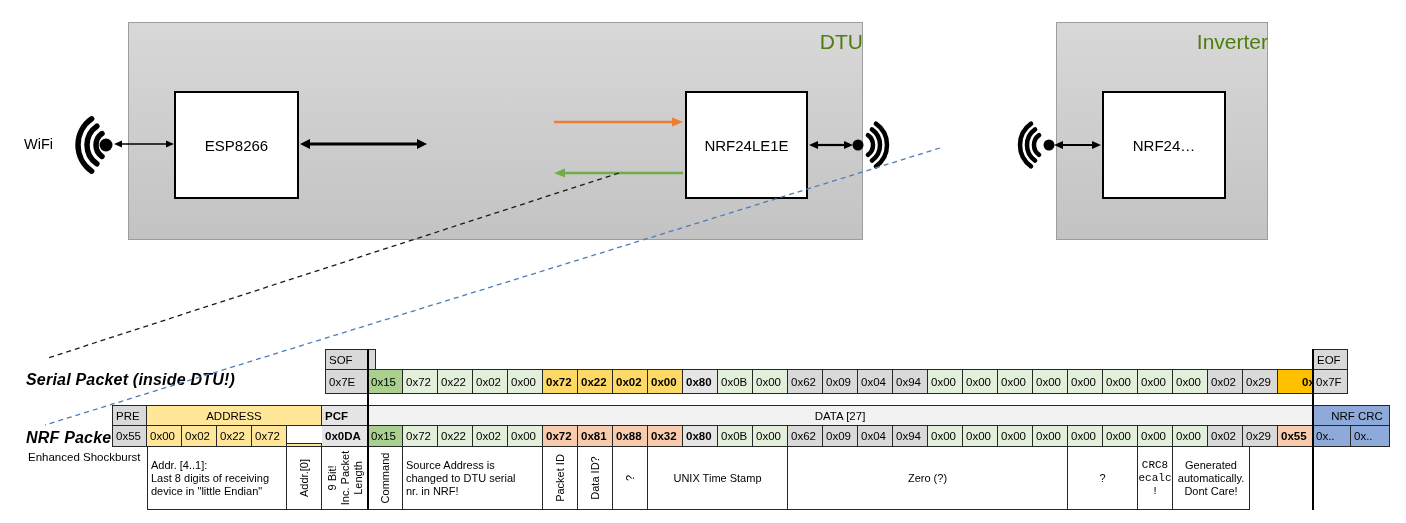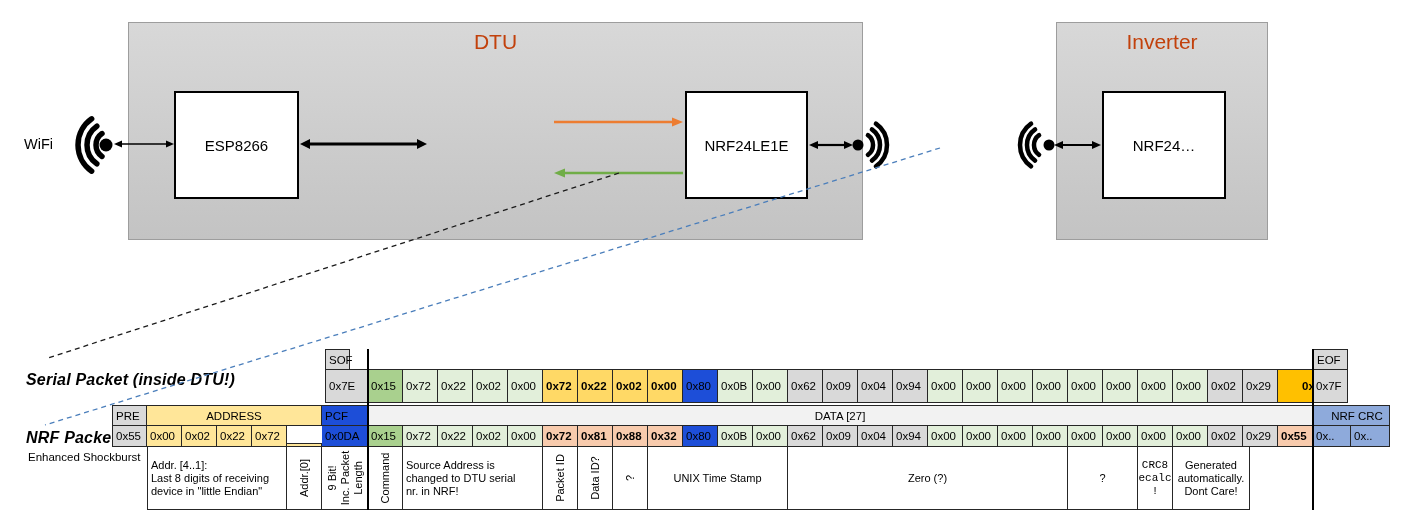--- a/index.html
+++ b/index.html
@@ -1,37 +1,37 @@
 <!DOCTYPE html>
 <html><head>
 <meta charset="utf-8">
 <style>
   html,body{margin:0;padding:0;background:#fff;}
   #canvas{position:relative;width:1406px;height:523px;background:#fff;overflow:hidden;
           font-family:"Liberation Sans",sans-serif;color:#000;}
   
   .graybox{position:absolute;background:linear-gradient(180deg,#d8d8d8,#c3c3c3);border:1px solid #9d9d9d;box-sizing:border-box;}
-  .gtitle{position:absolute;text-align:center;font-size:21px;color:#c2410c;}
+  .gtitle{position:absolute;text-align:right;font-size:21px;color:#4d7c0f;}
   .chip{position:absolute;background:#fff;border:2px solid #000;box-sizing:border-box;
         display:flex;align-items:center;justify-content:center;font-size:15px;}
   .wifilabel{position:absolute;font-size:14.5px;}
   #overlay{position:absolute;left:0;top:0;pointer-events:none;z-index:6;}
   
   .prow{position:absolute;display:flex;z-index:4;}
   .bc{box-sizing:border-box;height:100%;flex:0 0 auto;
       border-top:1px solid #262626;border-bottom:1px solid #262626;border-right:1px solid #262626;
       display:flex;align-items:center;font-size:11.5px;padding-left:3px;white-space:nowrap;overflow:hidden;background:#fff;}
   .prow .bc:first-child{border-left:1px solid #262626;}
   .bc.ac{justify-content:center;padding-left:0;}
   .bc.b{font-weight:bold;}
   .hsingle{position:absolute;box-sizing:border-box;border:1px solid #262626;font-size:11.5px;
            display:flex;align-items:center;padding-left:3px;z-index:4;}
   .c-gray{background:#D9D9D9;} .c-lightgray{background:#F2F2F2;}
   .c-yellow{background:#FFE699;} .c-yellow2{background:#FFD966;}
-  .c-bluelight{background:#1d4ed8;} .c-bluemed{background:#8EAADB;}
+  .c-bluelight{background:#e5e5e5;font-weight:bold;} .c-bluemed{background:#8EAADB;}
   .c-greenpale{background:#E2EFDA;} .c-greenmed{background:#A9D08E;}
   .c-salmon{background:#F8CBAD;} .c-gold{background:#FFC000;}
   
   .ann{box-sizing:border-box;height:100%;flex:0 0 auto;position:relative;background:#fff;
        border-top:1px solid #262626;border-bottom:1px solid #262626;border-right:1px solid #262626;
        display:flex;align-items:center;justify-content:center;font-size:11px;line-height:13px;
        text-align:center;white-space:pre-line;overflow:hidden;}
   #annrow .ann:first-child{border-left:1px solid #262626;}
   .ann.al{justify-content:flex-start;text-align:left;padding-left:3px;}
   .ann.vert > span{position:absolute;left:50%;top:50%;width:58px;
@@ -118,23 +118,23 @@
       <line x1="1061" y1="145" x2="1094" y2="145" stroke-width="2.2"></line>
       <polygon points="1054,145 1063,141 1063,149" stroke="none"></polygon>
       <polygon points="1101,145 1092,141 1092,149" stroke="none"></polygon>
     </g>
 
     <line x1="619" y1="173" x2="48" y2="358" stroke-width="1.3" stroke-dasharray="5 4" stroke="#1a1a1a"></line>
     <line x1="940" y1="148" x2="45" y2="425" stroke-width="1.3" stroke-dasharray="5 4" stroke="#4A7EBB"></line>
   </svg>
 
   <div class="plabel" style="left:26px;top:371px;">Serial Packet (inside DTU!)</div>
-  <div class="hsingle c-gray" style="left:325px;top:349px;width:25px;height:21px;text-align:right;">SOF</div>
+  <div class="hsingle c-gray" style="left:325px;top:349px;width:51px;height:21px;text-align:right;">SOF</div>
   <div class="hsingle c-gray" style="left:1313px;top:349px;width:35px;height:21px;">EOF</div>
-  <div class="prow" id="serialrow" style="left:325px;top:369px;height:34px;">
+  <div class="prow" id="serialrow" style="left:325px;top:369px;height:25px;">
       <div class="bc c-gray" style="width: 43px;">0x7E</div>
       <div class="bc c-greenmed" style="width: 35px;">0x15</div>
       <div class="bc c-greenpale" style="width: 35px;">0x72</div>
       <div class="bc c-greenpale" style="width: 35px;">0x22</div>
       <div class="bc c-greenpale" style="width: 35px;">0x02</div>
       <div class="bc c-greenpale" style="width: 35px;">0x00</div>
       <div class="bc c-yellow2 b" style="width: 35px;">0x72</div>
       <div class="bc c-yellow2 b" style="width: 35px;">0x22</div>
       <div class="bc c-yellow2 b" style="width: 35px;">0x02</div>
       <div class="bc c-yellow2 b" style="width: 35px;">0x00</div>

